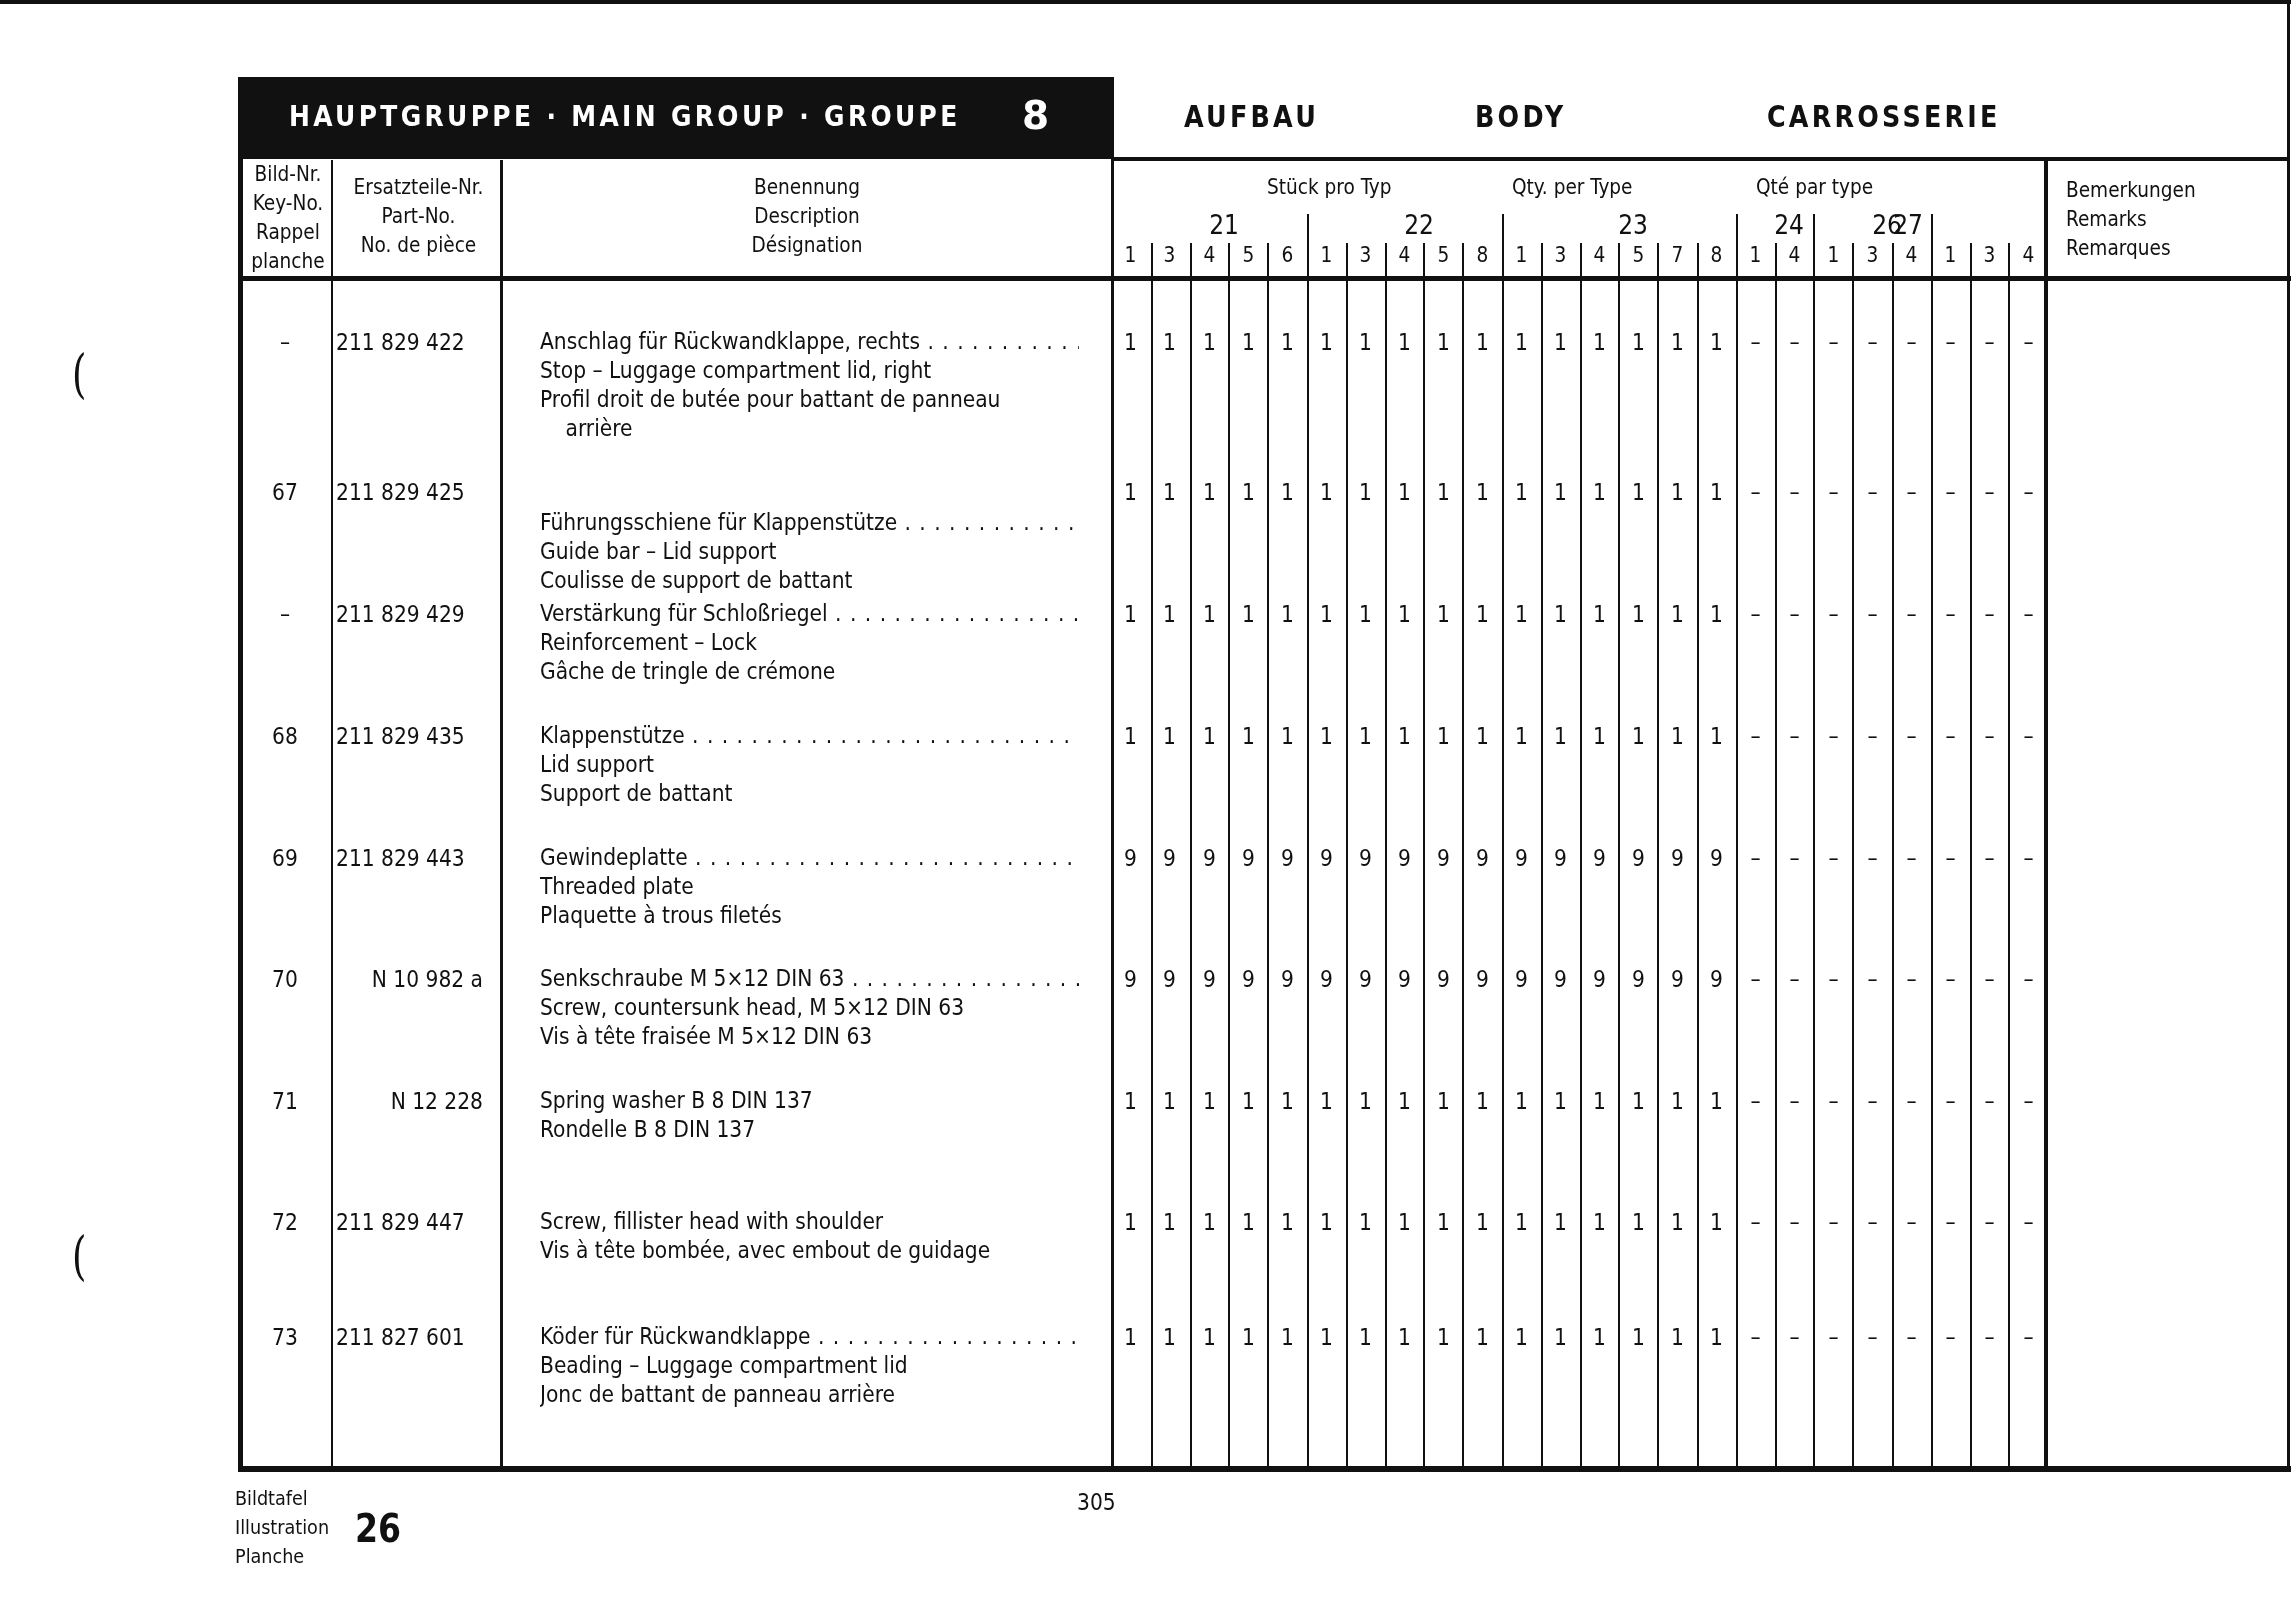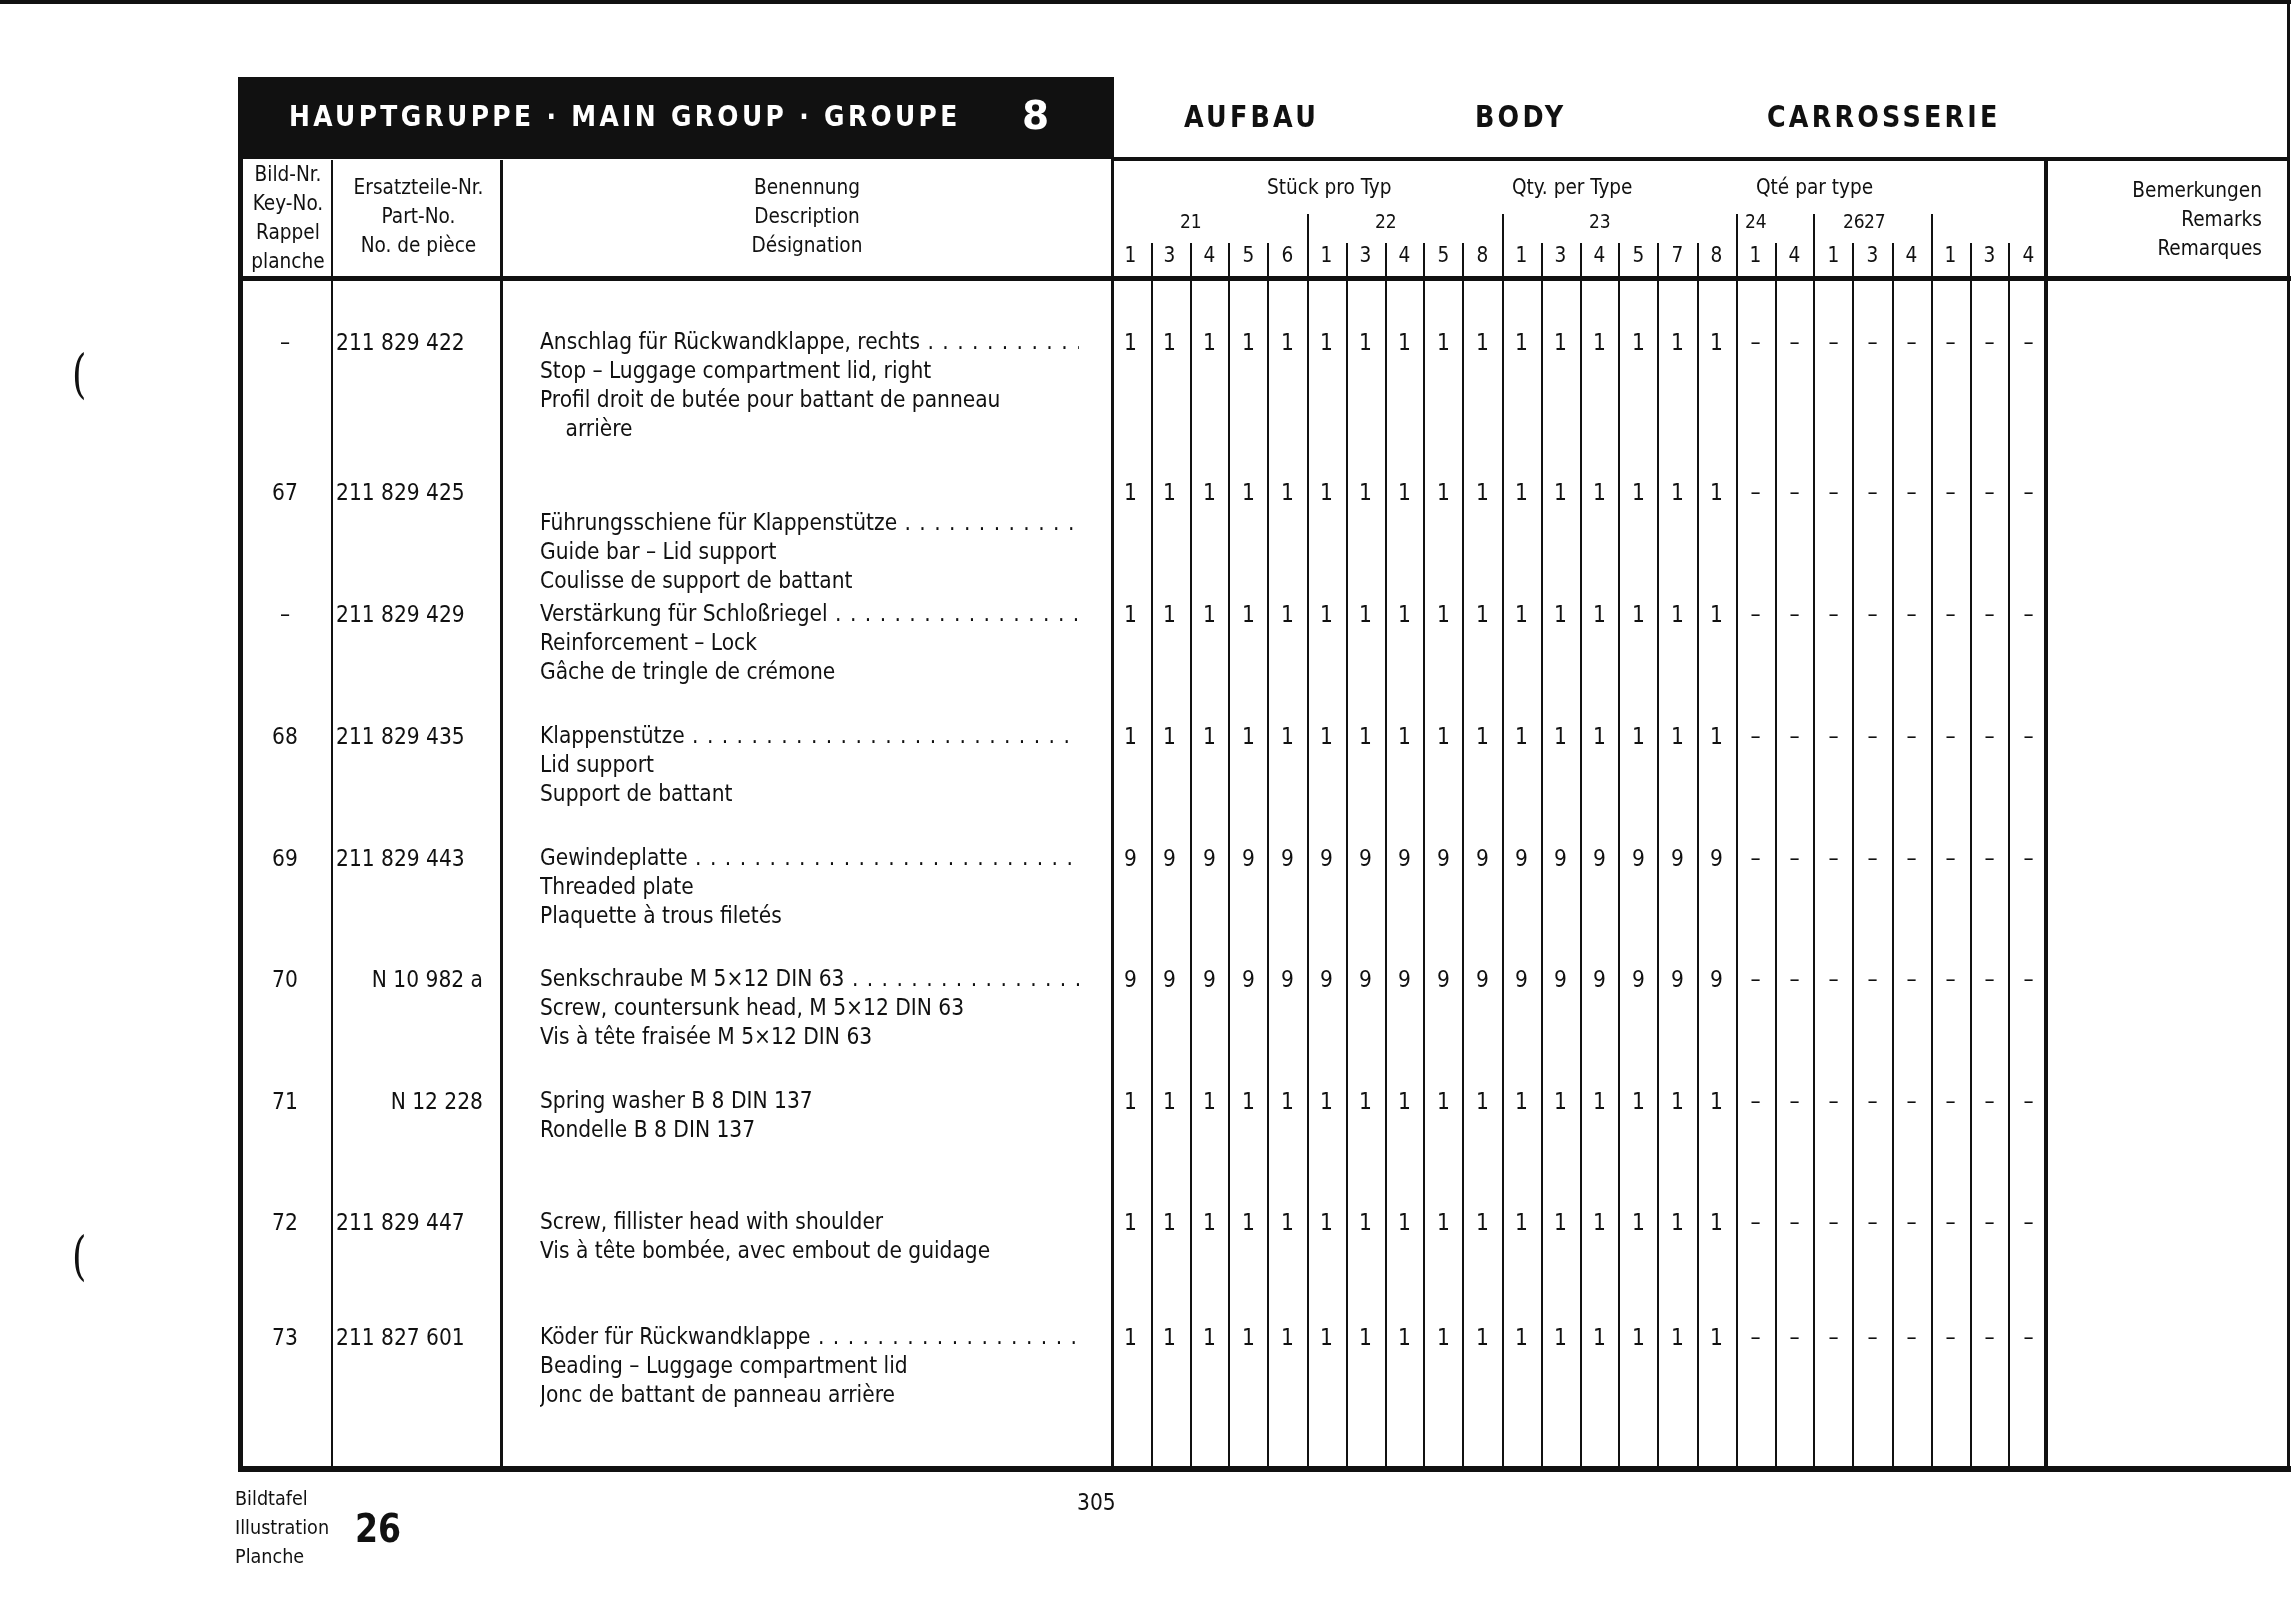--- a/index.html
+++ b/index.html
@@ -13,21 +13,21 @@
                display:flex; align-items:center; }
   .hdr-black .t { font-family:"DejaVu Sans", sans-serif; font-weight:bold; font-size:29px; letter-spacing:3.9px;
                   transform:scaleX(0.86); transform-origin:left center; position:absolute; left:51px; top:21.6px; white-space:nowrap; }
   .hdr-black .num { position:absolute; left:784px; top:15.7px; font-family:"DejaVu Sans", sans-serif; font-weight:bold; font-size:39px; }
   .hdr-right { position:absolute; top:98px; font-family:"DejaVu Sans", sans-serif; font-weight:bold; font-size:31px; letter-spacing:3.9px;
                transform:scaleX(0.82); transform-origin:left center; white-space:nowrap; }
   .rule { position:absolute; background:#111; }
 
   .hcell { position:absolute; text-align:center; font-size:20.6px; line-height:29px; }
   .qtyhdr { position:absolute; font-size:20.6px; white-space:nowrap; }
-  .grp { position:absolute; font-size:19px; text-align:left; width:59px; }
+  .grp { position:absolute; font-size:26px; text-align:right; width:59px; }
   .sub { position:absolute; font-size:20.6px; text-align:center; width:39px; top:243px; }
 
   .row .key { position:absolute; left:242px; width:86px; text-align:center; font-size:22.5px; }
   .row .part { position:absolute; left:336px; width:162px; font-size:22.5px; white-space:nowrap; }
   .row .part.right { text-align:right; width:147px; }
   .row .desc { position:absolute; left:540px; width:539px; font-size:22.5px; line-height:29px; }
   .row .desc div { white-space:nowrap; overflow:hidden; }
   .row .desc .lead::after { content:" . . . . . . . . . . . . . . . . . . . . . . . . . . . . . . . . . . . . . . . . . ."; letter-spacing:1px; }
   .row .desc .indent { padding-left:25.5px; }
   .q { position:absolute; width:39px; text-align:center; font-size:22.5px; }
@@ -130,21 +130,21 @@
     <div class="sub" style="left:1775px;">4</div>
     <div class="grp" style="left:1843px;top:210px;">26</div>
     <div class="sub" style="left:1814px;">1</div>
     <div class="sub" style="left:1853px;">3</div>
     <div class="sub" style="left:1892px;">4</div>
     <div class="grp" style="left:1864px;top:210px;">27</div>
     <div class="sub" style="left:1931px;">1</div>
     <div class="sub" style="left:1970px;">3</div>
     <div class="sub" style="left:2009px;">4</div>
   </div>
-<div class="hcell" style="left:2066px;top:176px;width:196px;text-align:right;">
+<div class="hcell" style="left:2066px;top:176px;width:196px;text-align:left;">
   <div>Bemerkungen</div>
   <div>Remarks</div>
   <div>Remarques</div>
 </div>
 
 <div id="rows">
     <div class="row">
       <div class="key" style="top:329px;">–</div>
       <div class="part" style="top:329px;">211 829 422</div>
       <div class="desc" style="top:327px;">

